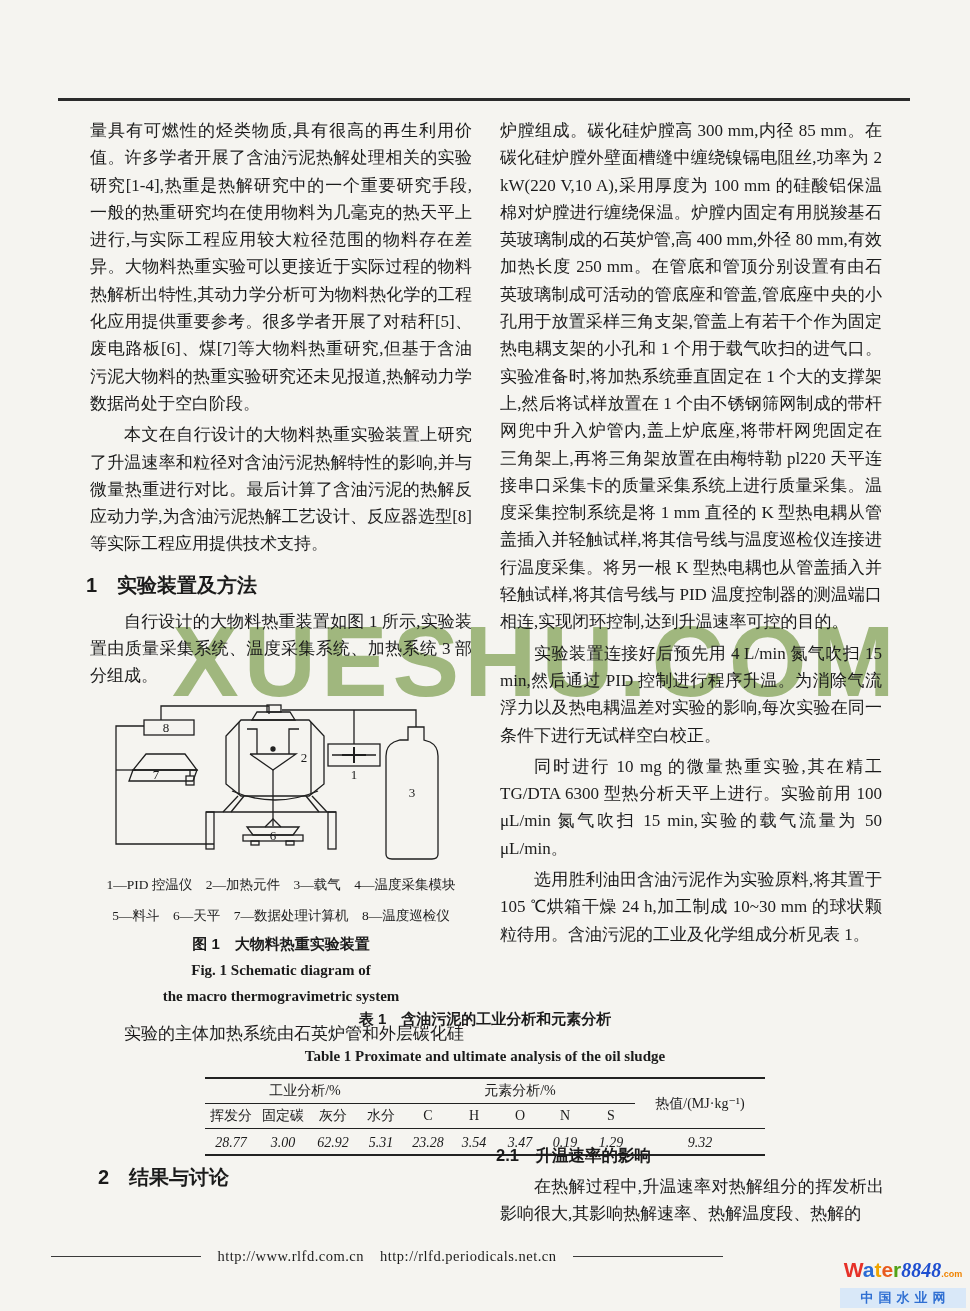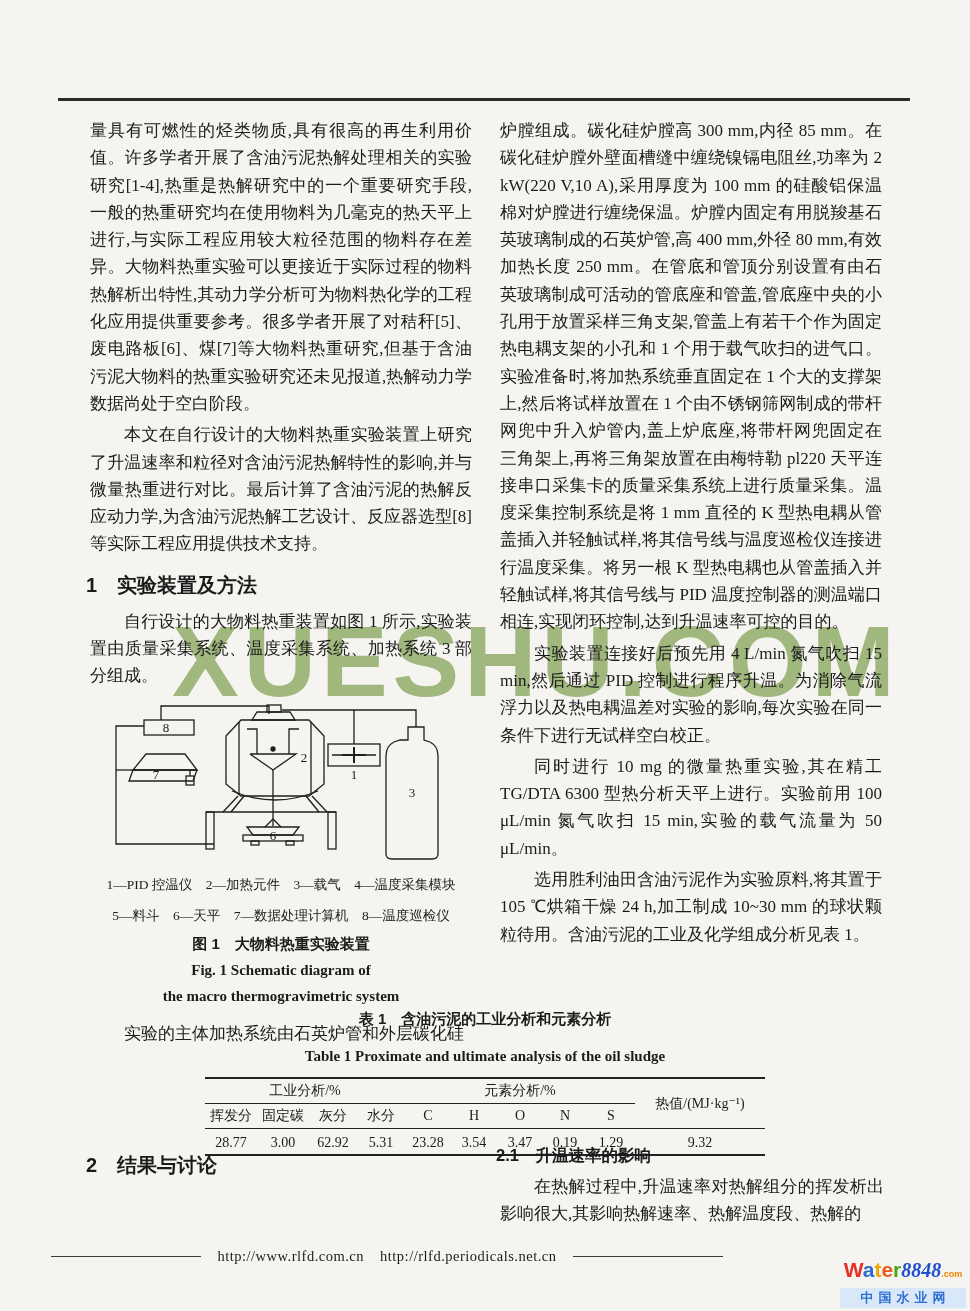--- a/index.html
+++ b/index.html
@@ -39,21 +39,21 @@
   
   .table-block{position:absolute; top:993px; left:85px; width:800px; z-index:1;}
   .tbl-title-zh{font-family:"Liberation Sans","DejaVu Sans",sans-serif; font-weight:bold;
     font-size:15px; text-align:center; margin:14px; line-height:24px;}
   .tbl-title-en{font-weight:bold; font-size:15px; text-align:center; margin:4px 0 0 0; line-height:22px;}
   table.analysis{border-collapse:collapse; margin:10px auto 0 auto;
     border-top:2.5px solid #222; border-bottom:2.5px solid #222;}
   table.analysis th, table.analysis td{font-weight:normal; font-size:14px;
     text-align:center; padding:3px 2px; white-space:nowrap;}
   table.analysis tr.group th.span{border-bottom:1.5px solid #222;}
-  table.analysis tr.vals td{border-top:1.5px solid #222; padding-top:6px; }
+  table.analysis tr.vals td{border-top:1.5px solid #222; padding-top:6px; font-style:italic;}
   table.analysis th.hv{vertical-align:middle;}
   
   .sec2-left{position:absolute; top:1152px; left:86px; z-index:1;}
   .sec2-right{position:absolute; top:1143px; left:496px; width:392px; z-index:1;}
   
   .footer{position:absolute; top:1248px; left:0; width:774px; display:flex;
     justify-content:center; align-items:center; gap:16px; z-index:1;}
   .foot-line{height:0; border-top:1.6px solid #3a3a3a; width:150px;}
   .foot-url{font-size:14.5px; letter-spacing:.5px;}
   
@@ -201,21 +201,21 @@
         <td>3.47</td>
         <td>0.19</td>
         <td>1.29</td>
         <td>9.32</td>
       </tr>
     </tbody>
       </table>
   </div>
 
   <div class="sec2-left">
-    <h2 class="sec-h1" style="margin:0">2　结果与讨论</h2>
+    <h2 class="sec-h1" style="margin:12px">2　结果与讨论</h2>
   </div>
   <div class="sec2-right">
     <h3 class="sec-h2">2.1　升温速率的影响</h3>
     <p class="para">在热解过程中,升温速率对热解组分的挥发析出影响很大,其影响热解速率、热解温度段、热解的</p>
   </div>
 
   <div class="footer">
     <span class="foot-line"></span>
     <span class="foot-url">http://www.rlfd.com.cn</span>
     <span class="foot-url">http://rlfd.periodicals.net.cn</span>

